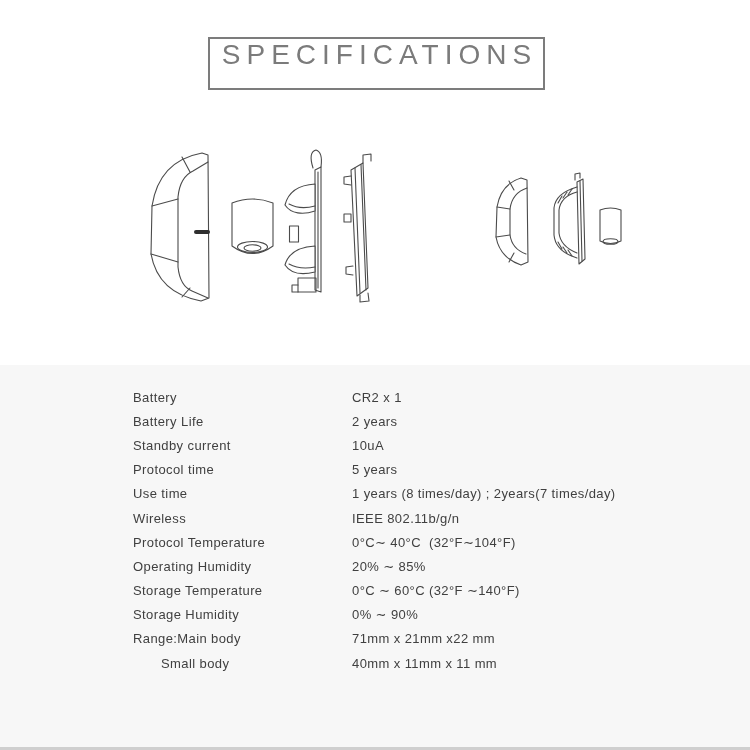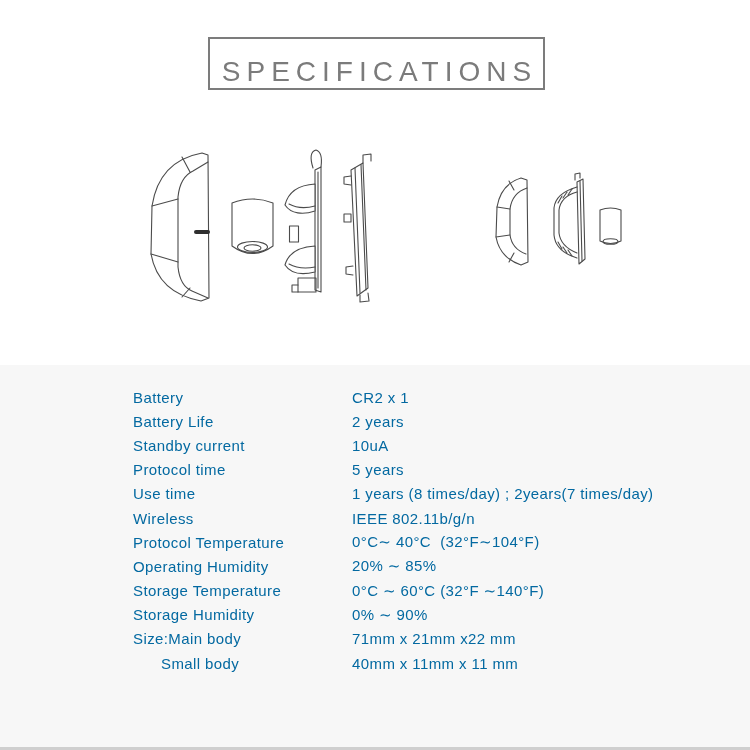--- a/index.html
+++ b/index.html
@@ -1,33 +1,33 @@
 <!DOCTYPE html>
 <html><head>
 <meta charset="utf-8">
 <style>
   html,body{margin:0;padding:0;background:#fff;}
   .page{position:relative;width:750px;height:750px;background:#ffffff;overflow:hidden;
         font-family:"Liberation Sans",sans-serif;}
   .title-box{position:absolute;left:208px;top:37px;width:337px;height:53px;
         border:2px solid #7c7c7c;box-sizing:border-box;
-        display:flex;align-items:flex-end;justify-content:center;}
+        display:flex;align-items:flex-start;justify-content:center;}
   .title-text{font-size:28px;letter-spacing:6px;color:#7b7b7b;font-weight:400;
         padding-left:6px;white-space:nowrap;}
   .diag{position:absolute;}
   .diag-main{left:130px;top:140px;}
   .diag-small{left:480px;top:165px;}
   .diag path,.diag line,.diag ellipse,.diag rect{fill:none;stroke:#4b4b4b;
         stroke-width:1.1;stroke-linejoin:round;stroke-linecap:round;}
   .diag .solid{fill:#ffffff;}
   .diag .nub{stroke:#2f2f2f;stroke-width:4;}
   .panel{position:absolute;left:0;top:365px;width:750px;height:385px;background:#f7f7f7;}
   .rows{position:absolute;left:133px;top:20px;}
-  .row{display:flex;height:24.2px;align-items:center;font-size:15px;
-        color:#0369a1;letter-spacing:0.4px;}
+  .row{display:flex;height:24.2px;align-items:center;font-size:13px;
+        color:#404040;letter-spacing:0.4px;}
   .lbl{width:219px;flex:0 0 219px;box-sizing:border-box;}
   .lbl.indent{padding-left:28px;}
   .val{white-space:pre;text-align:right;}
   .strip{position:absolute;bottom:0;left:0;width:100%;height:3px;background:#cfcfcf;}
 </style>
 </head>
 <body>
 
 <div class="page">
 
@@ -138,21 +138,21 @@
         </div>
         <div class="row">
           <div class="lbl">Storage Temperature</div>
           <div class="val">0°C ∼ 60°C (32°F ∼140°F)</div>
         </div>
         <div class="row">
           <div class="lbl">Storage Humidity</div>
           <div class="val">0% ∼ 90%</div>
         </div>
         <div class="row">
-          <div class="lbl">Size:Main body</div>
+          <div class="lbl">Range:Main body</div>
           <div class="val">71mm x 21mm x22 mm</div>
         </div>
         <div class="row">
           <div class="lbl indent">Small body</div>
           <div class="val">40mm x 11mm x 11 mm</div>
         </div>
       </div>
     <div class="strip"></div>
   </div>
 

